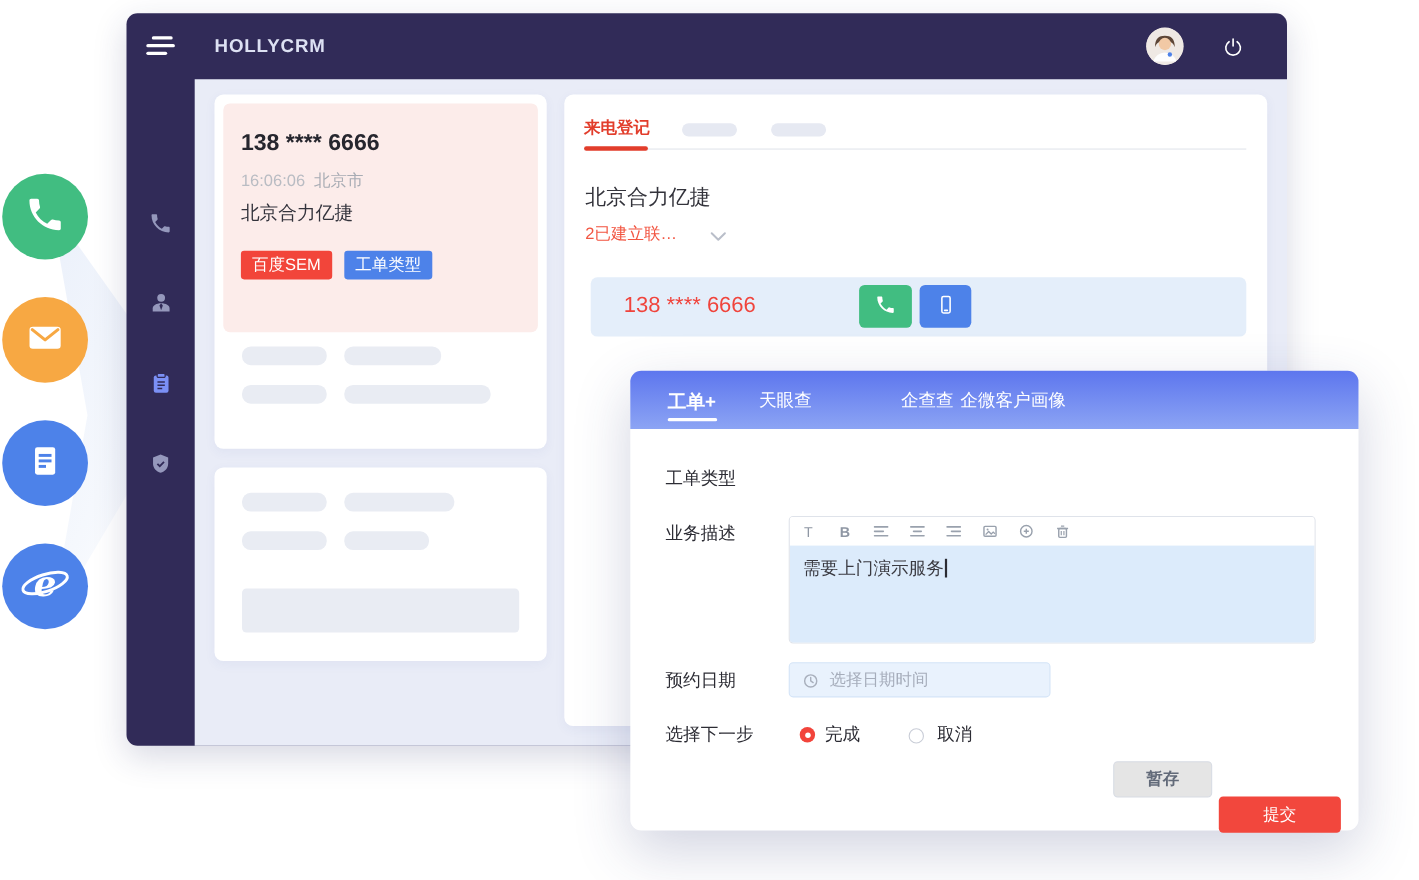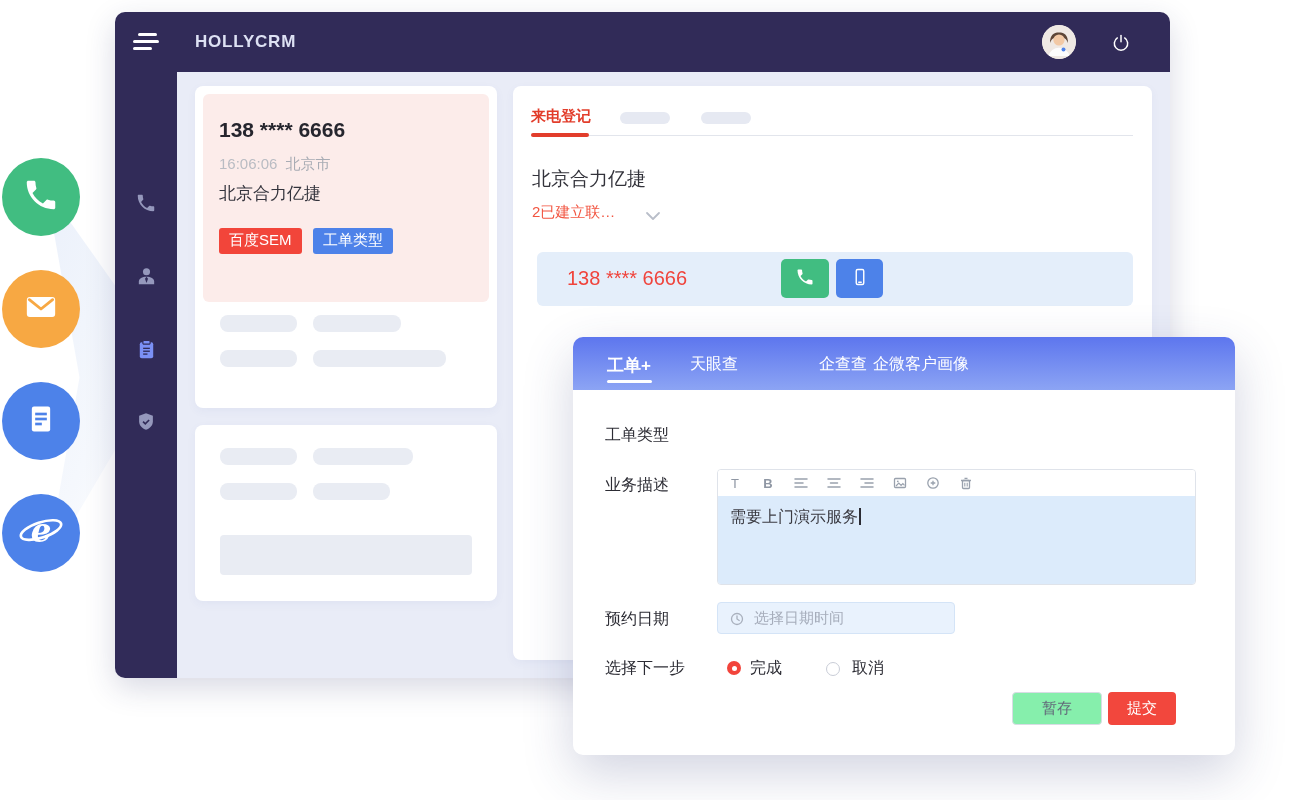--- a/index.html
+++ b/index.html
@@ -108,22 +108,22 @@
   .date-input .ph { position:absolute; left:36px; top:6px; font-size:15px; color:#a6adbb; }
   .date-input .clk { position:absolute; left:12px; top:9px; }
   .radio { position:absolute; width:14px; height:14px; border-radius:50%; cursor:pointer; }
   .radio.on { background:#f2443b; }
   .radio.on::after { content:""; position:absolute; left:4.5px; top:4.5px; width:5px; height:5px;
     border-radius:50%; background:#fff; }
   .radio.off { background:#fff; border:1px solid #c9cdd7; }
   .radio-label { position:absolute; font-size:16px; color:#2c2c34; }
   .btn { position:absolute; top:355px; height:33px; border-radius:4px; font-size:15px;
     cursor:pointer; font-family:inherit; }
-  .btn-save { left:439px; width:90px; background:#86efac; border:1px solid #d8dce4; color:#626a79; }
-  .btn-submit { left:535px; width:68px; background:#f2473d; border:none; color:#fff; }
+  .btn-save { left:439px; width:90px; background:#e5e5e5; border:1px solid #d8dce4; color:#626a79;font-weight:bold; }
+  .btn-submit { left:535px; width:111px; background:#f2473d; border:none; color:#fff;margin-top:32px; }
 </style>
 </head>
 <body>
 
 <div class="page">
 
   <div class="beam"></div>
 
   <div class="launch l-green">
     <span>

